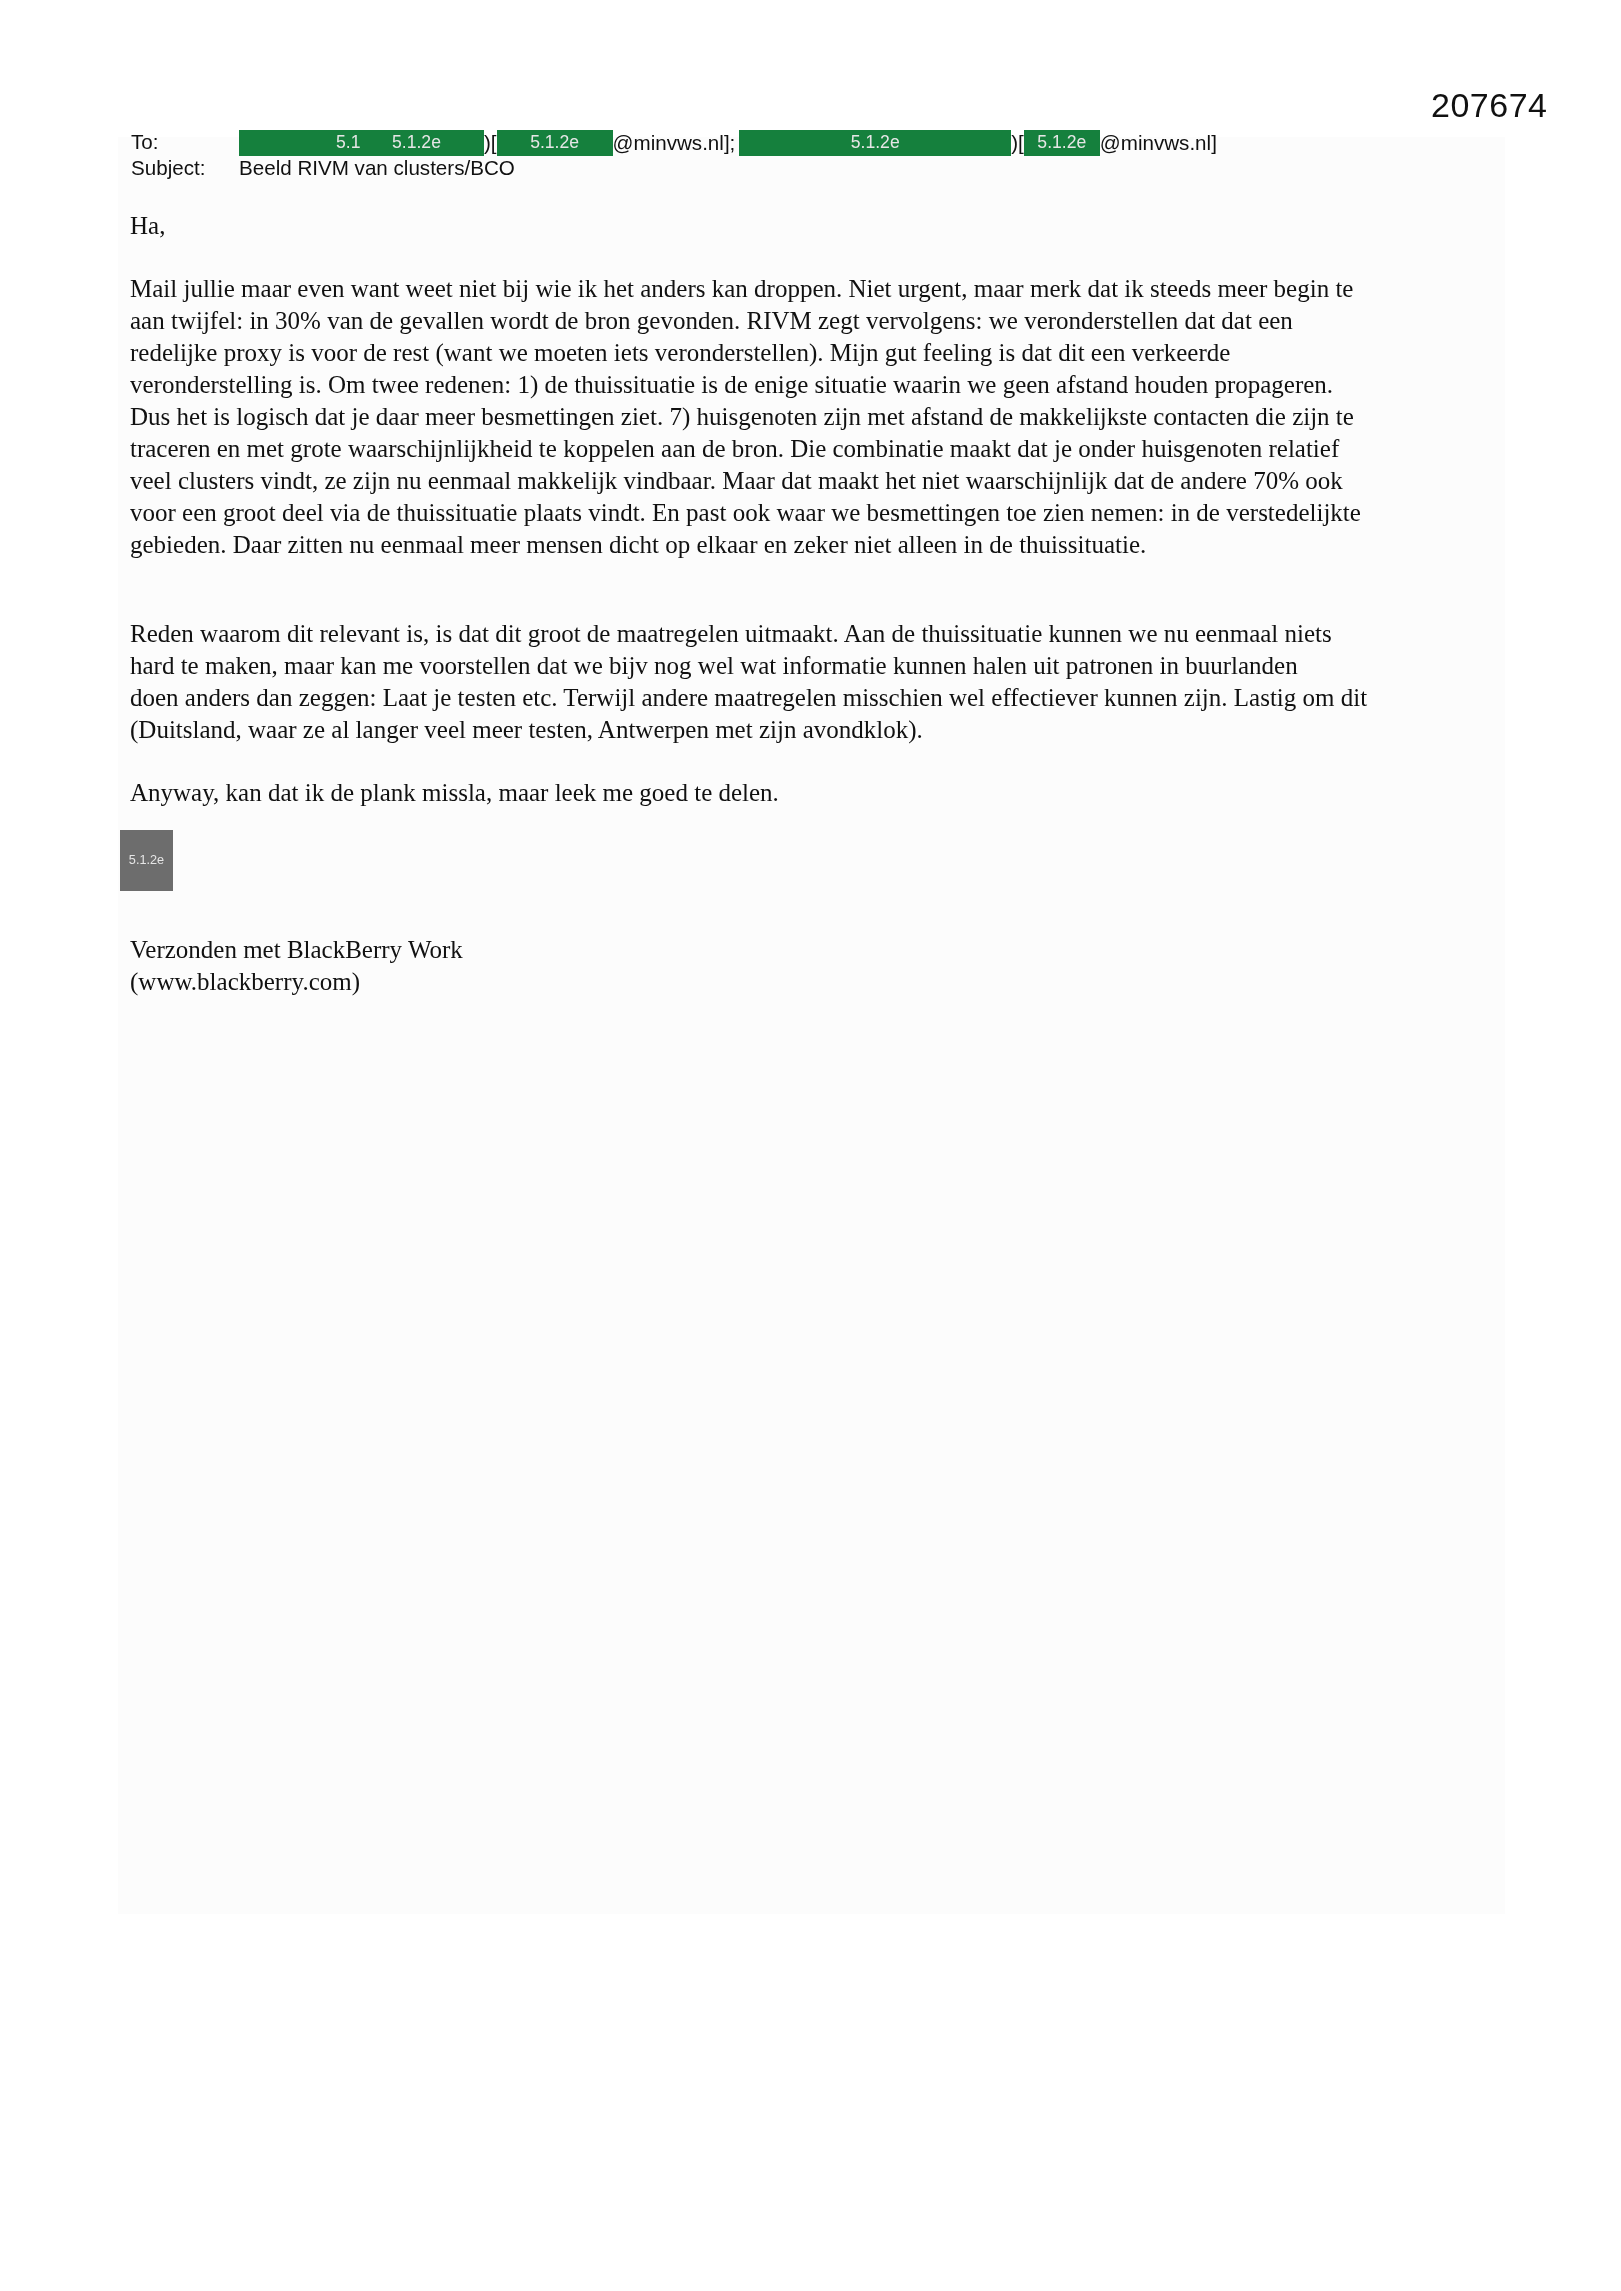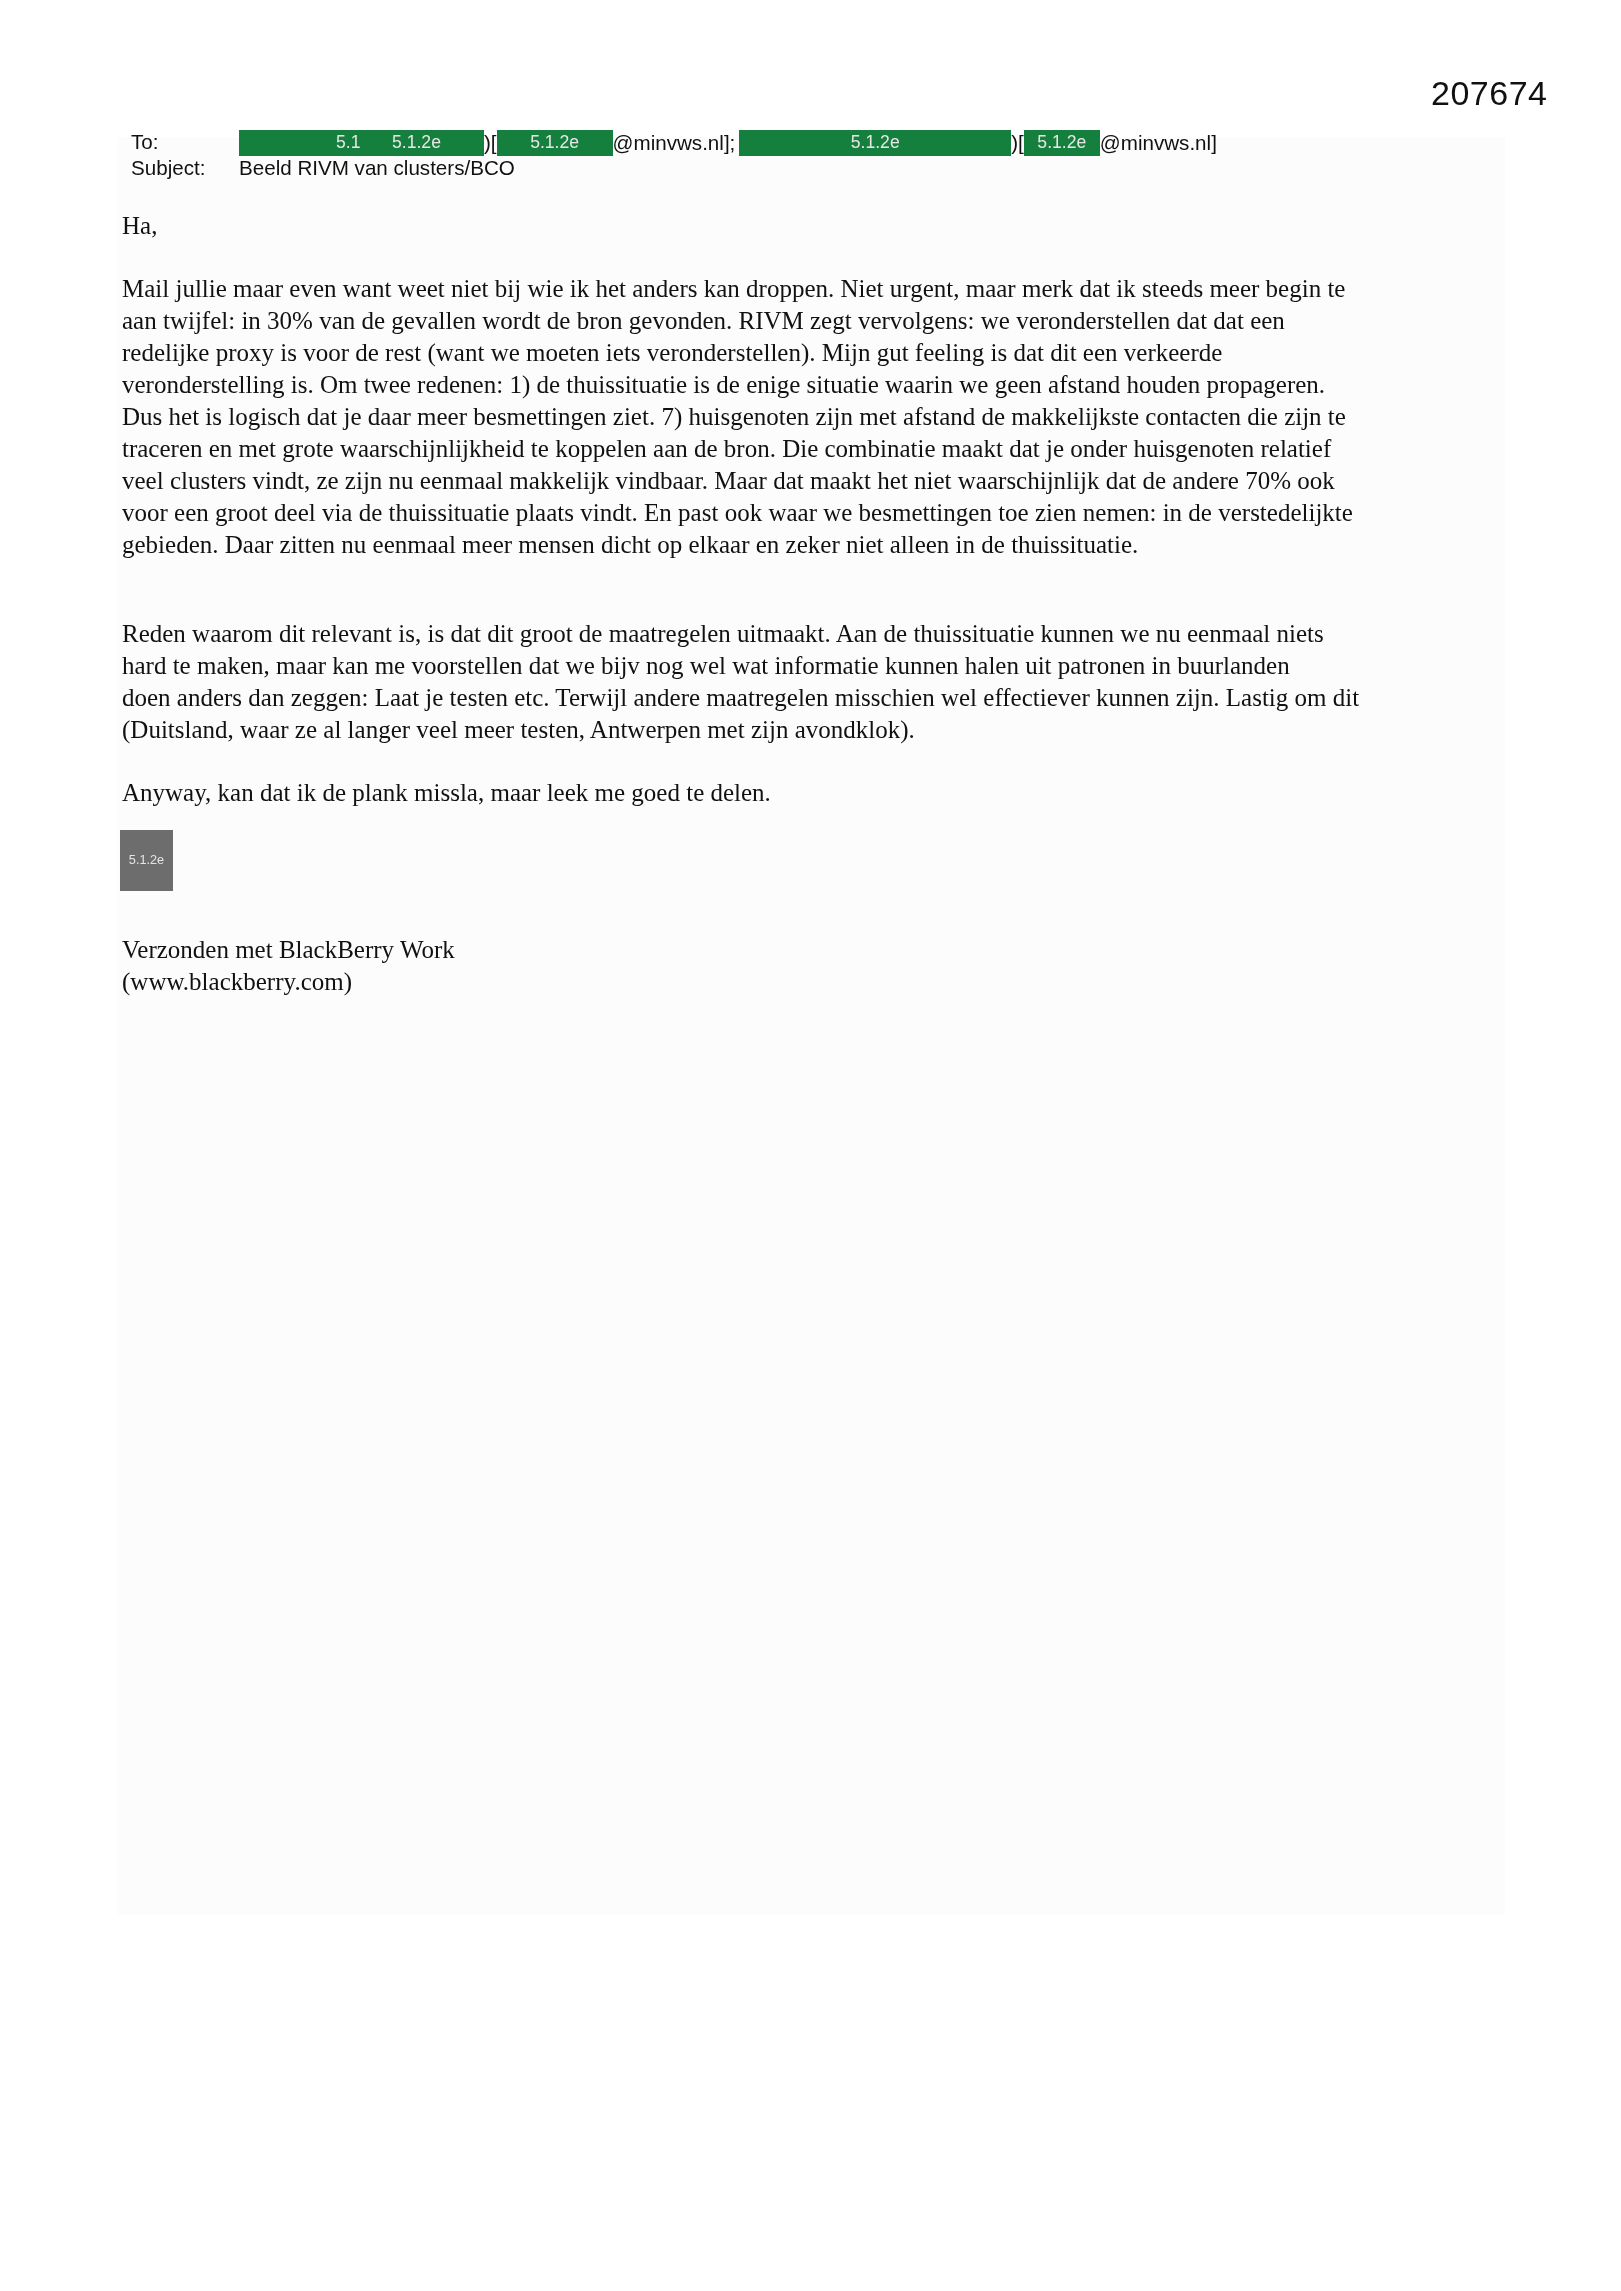--- a/index.html
+++ b/index.html
@@ -5,42 +5,42 @@
   html, body { margin: 0; padding: 0; }
   body {
     width: 1621px; height: 2292px; background: #ffffff; position: relative;
     overflow: hidden; color: #111;
   }
   .page-bg {
     position: absolute; left: 118px; top: 137px; width: 1387px; height: 1777px;
     background: #fcfcfc;
   }
   .doc-number {
-    position: absolute; left: 1431px; top: 74px;
+    position: absolute; left: 1431px; top: 86px;
     font-family: "Liberation Sans", sans-serif; font-size: 34px; color: #111;
     letter-spacing: 0.5px;
   }
   .hdr { position: absolute; left: 131px; font-family: "Liberation Sans", sans-serif; font-size: 20.6px; line-height: 23.5px; white-space: nowrap; }
   .hdr-to { top: 130px; }
   .hdr-subject { top: 156px; }
   .hdr-label { position: absolute; left: 0; font-weight: normal; }
   .hdr-value { position: absolute; left: 108px; top: 0; display: flex; align-items: center; white-space: nowrap; }
   .redact {
     display: inline-block; background: #15803d; color: #e6e6e6; height: 25.5px; line-height: 25.5px;
     font-family: "Liberation Sans", sans-serif; font-size: 17.6px; text-align: center; box-sizing: border-box;
   }
   .r1 { width: 245px; position: relative; }
   .r1 .a { position: absolute; left: 97px; }
   .r1 .b { position: absolute; left: 153px; }
   .r2 { width: 116px; }
   .r3 { width: 272px; }
   .r4 { width: 76px; }
   .sep { display: inline-block; }
   .body-text {
-    position: absolute; left: 122px; width: 1372px;
+    position: absolute; left: 130px; width: 1372px;
     font-family: "Liberation Serif", serif; font-size: 25px; line-height: 32px; color: #111;
   }
   .greeting { top: 210px; }
   .para1 { top: 273px; }
   .para2 { top: 618px; }
   .para3 { top: 777px; }
   .line { white-space: nowrap; display: block; }
   .sig-redact {
     position: absolute; left: 120px; top: 830px; width: 53px; height: 61px;
     background: #6d6d6d; color: #e6e6e6; font-family: "Liberation Sans", sans-serif;

